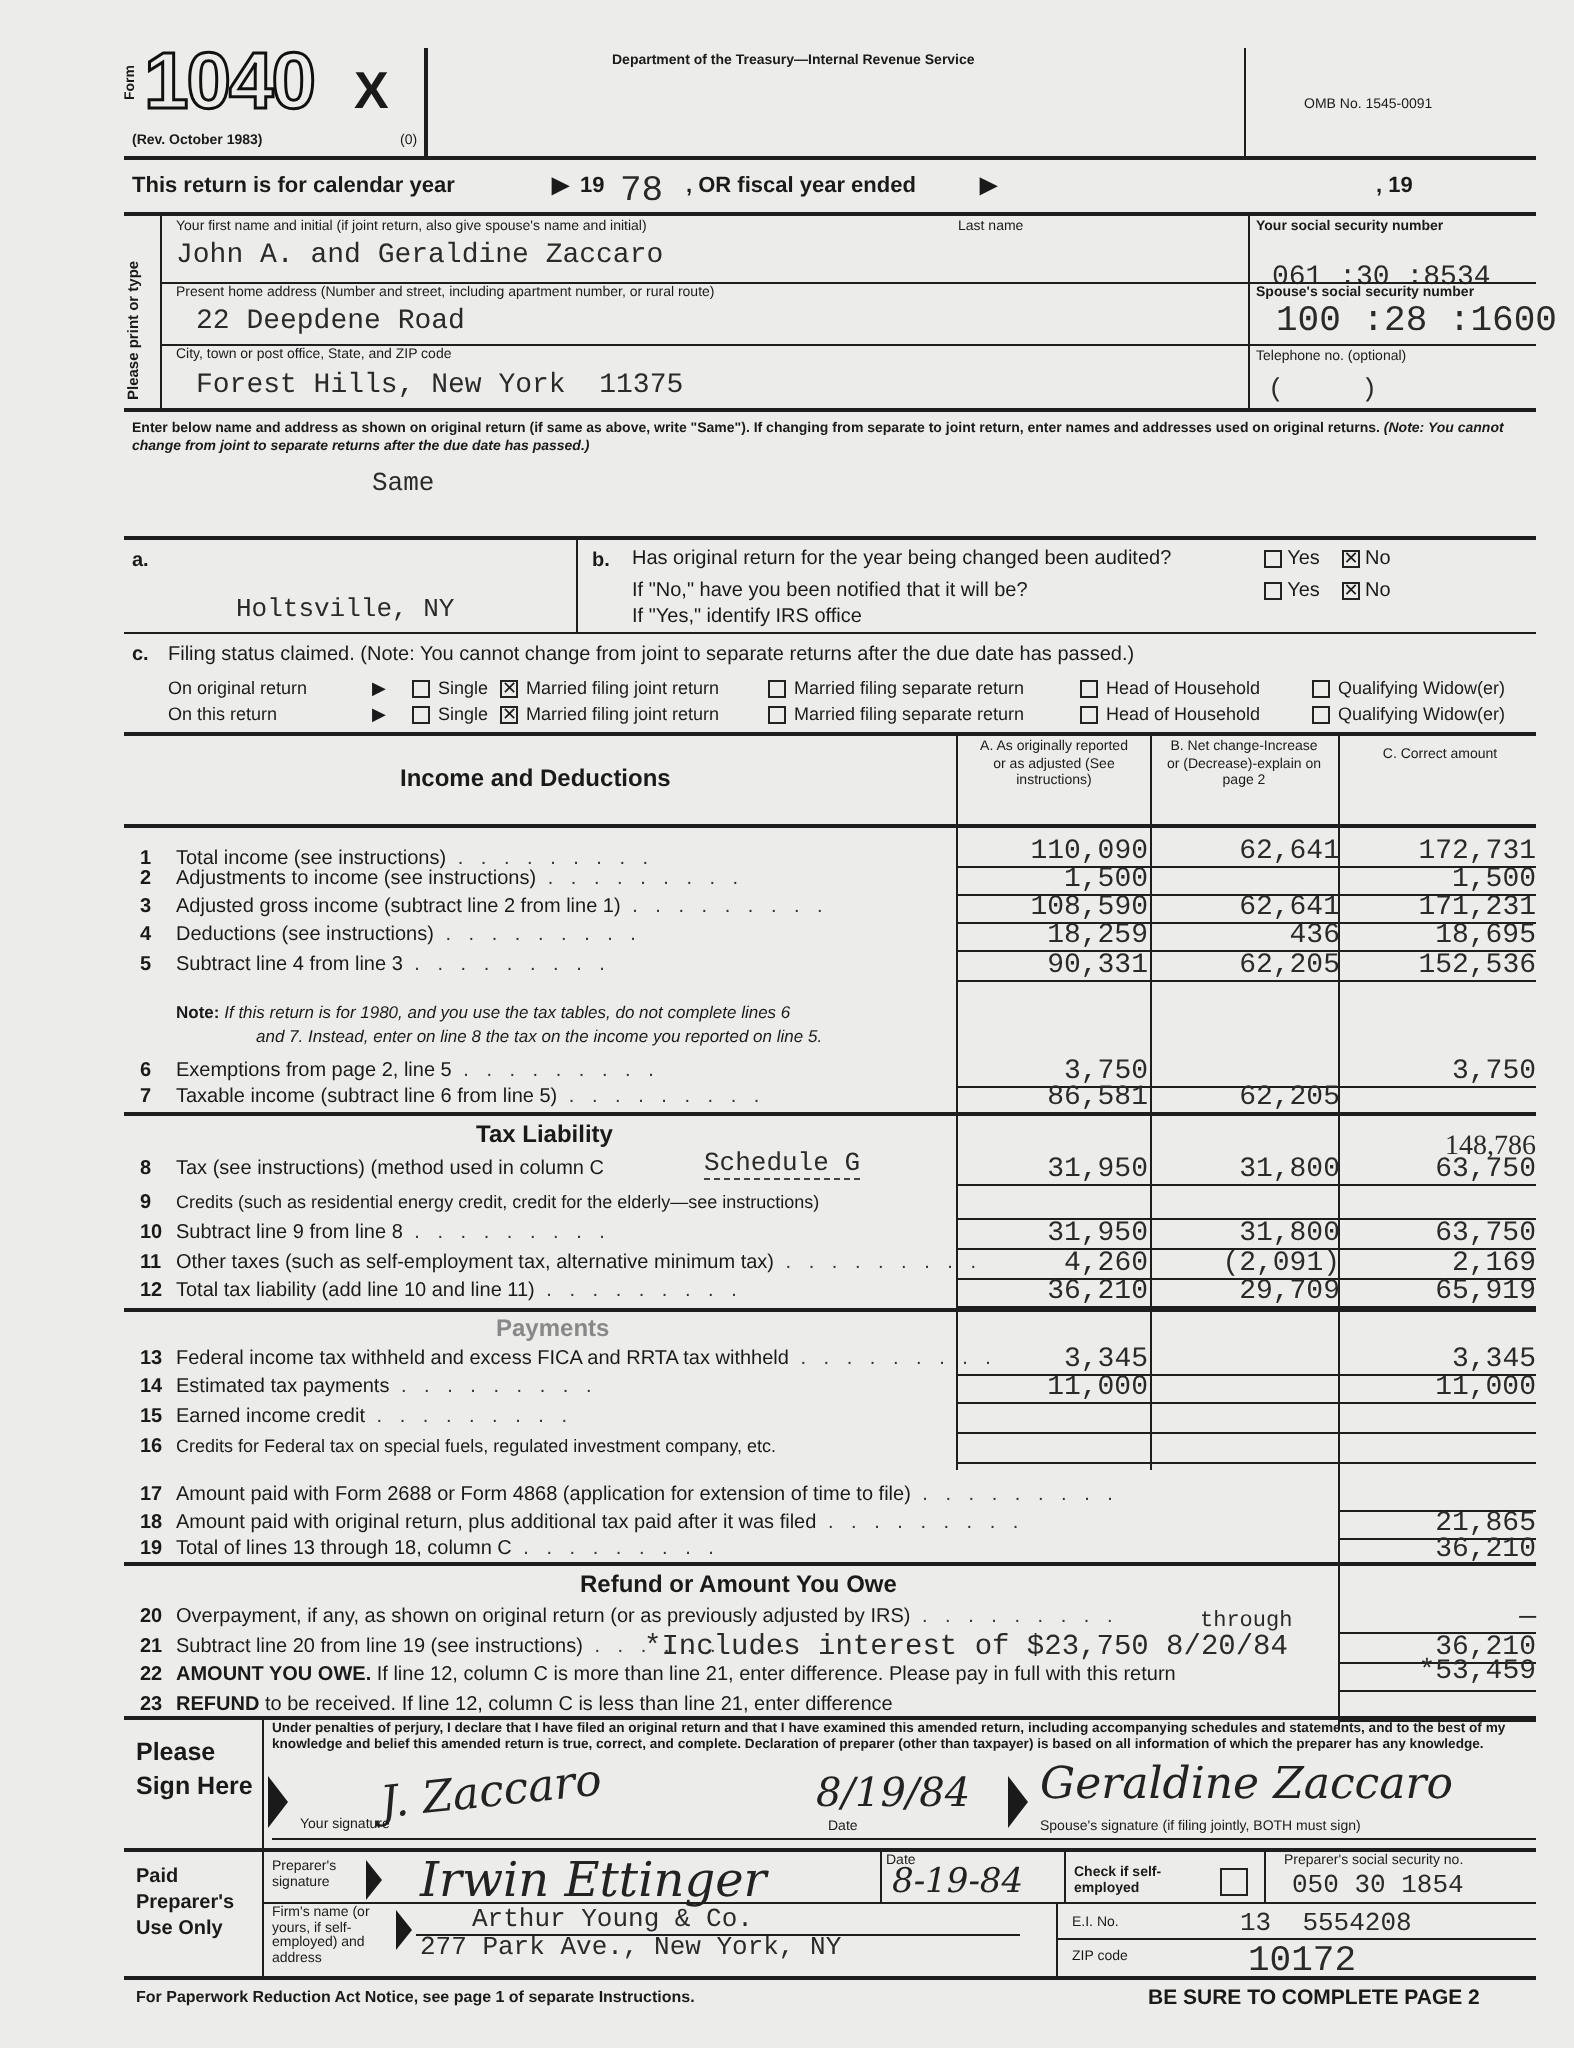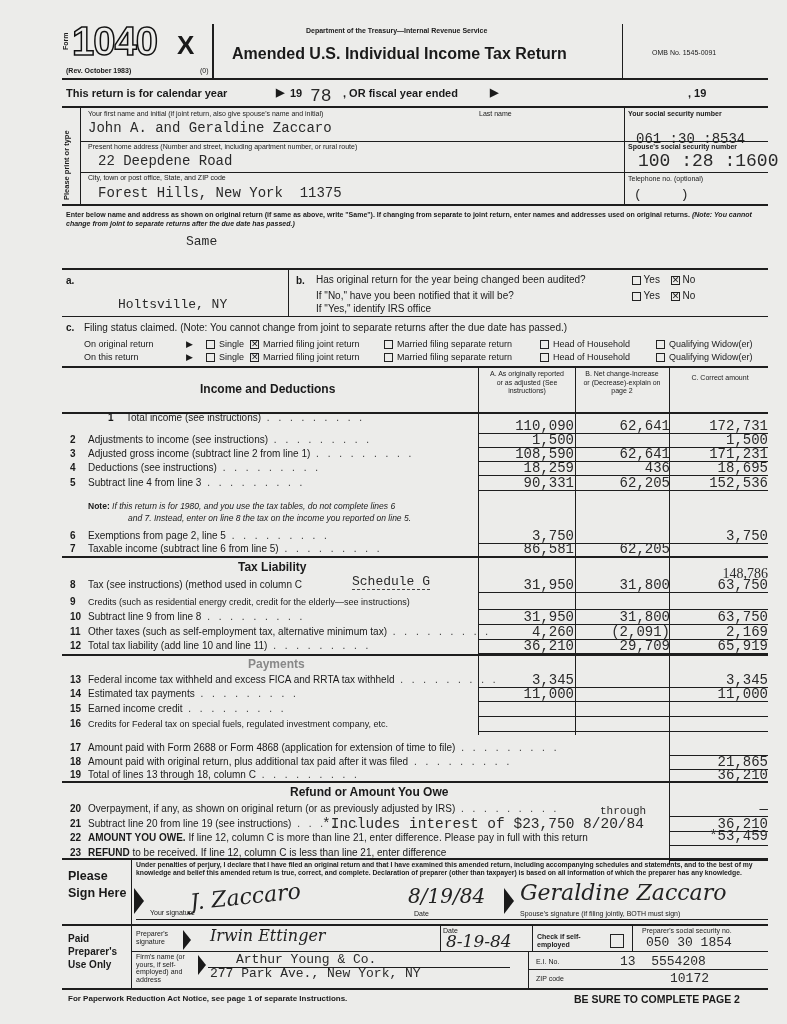--- a/index.html
+++ b/index.html
@@ -30,21 +30,20 @@
 
 <div class="page">
 
   <div class="abs" style="left:62px;top:26px;font-size:7px;transform:rotate(-90deg);transform-origin:left top;top:50px;font-weight:bold;">Form</div>
   <div class="abs" style="left:72px;top:18px;font-size:40px;font-weight:bold;color:#ececea;-webkit-text-stroke:1.5px #111;letter-spacing:-1px;line-height:46px;">1040</div>
   <div class="abs" style="left:177px;top:30px;font-size:26px;font-weight:bold;">X</div>
   <div class="abs tiny" style="left:66px;top:67px;font-weight:bold;">(Rev. October 1983)</div>
   <div class="abs tiny" style="left:200px;top:67px;">(0)</div>
   <div class="vr" style="left:212px;top:24px;width:2px;height:54px;"></div>
   <div class="abs tiny" style="left:306px;top:27px;font-weight:bold;">Department of the Treasury—Internal Revenue Service</div>
-  <div class="abs" style="left:232px;top:45px;font-size:16px;font-weight:bold;">Amended U.S. Individual Income Tax Return</div>
   <div class="vr" style="left:622px;top:24px;width:1px;height:54px;"></div>
   <div class="abs tiny" style="left:652px;top:49px;">OMB No. 1545-0091</div>
   <div class="hr" style="left:62px;top:78px;width:706px;height:2px;"></div>
 
   <div class="abs b" style="left:66px;top:87px;font-size:11px;">This return is for calendar year</div>
   <div class="abs b" style="left:276px;top:86px;font-size:11px;">▶</div>
   <div class="abs b" style="left:290px;top:87px;font-size:11px;">19</div>
   <div class="abs mono" style="left:310px;top:86px;font-size:18px;">78</div>
   <div class="abs b" style="left:343px;top:87px;font-size:11px;">, OR fiscal year ended</div>
   <div class="abs b" style="left:490px;top:86px;font-size:11px;">▶</div>
@@ -138,21 +137,21 @@
   <div class="section-h" style="left:290px;top:785px;">Refund or Amount You Owe</div>
 
   <div class="abs" style="left:88px;top:500px;font-size:8.5px;line-height:12px;">
     <b>Note:</b> <i>If this return is for 1980, and you use the tax tables, do not complete lines 6</i><br>
     <i style="padding-left:40px">and 7. Instead, enter on line 8 the tax on the income you reported on line 5.</i>
   </div>
 
   <div class="abs mono" style="left:352px;top:574px;font-size:13px;border-bottom:1px dashed #444;">Schedule G</div>
 
   <div id="lines-host">
-      <div class="row-label" style="top: 412px; margin-left: 38px;"><span class="num">1</span><span>Total income (see instructions)</span><span class="dots"> . . . . . . . . .</span></div>
+      <div class="row-label" style="top: 424px;"><span class="num">1</span><span>Total income (see instructions)</span><span class="dots"> . . . . . . . . .</span></div>
       <div class="cell colA" style="top: 418px;">110,090</div>
       <div class="hr" style="left: 478px; top: 433px; width: 97px; height: 1px;"></div>
       <div class="cell colB" style="top: 418px;">62,641</div>
       <div class="hr" style="left: 575px; top: 433px; width: 94px; height: 1px;"></div>
       <div class="cell colC" style="top: 418px;">172,731</div>
       <div class="hr" style="left: 669px; top: 433px; width: 99px; height: 1px;"></div>
       <div class="row-label" style="top: 434px;"><span class="num">2</span><span>Adjustments to income (see instructions)</span><span class="dots"> . . . . . . . . .</span></div>
       <div class="cell colA" style="top: 432px;">1,500</div>
       <div class="hr" style="left: 478px; top: 447px; width: 97px; height: 1px;"></div>
       <div class="cell colB" style="top: 432px;"></div>
@@ -301,21 +300,21 @@
   <div class="abs tiny" style="left:414px;top:910px;">Date</div>
   <div class="abs" style="left:504px;top:888px;width:0;height:0;border-top:13px solid transparent;border-bottom:13px solid transparent;border-left:10px solid #1a1a1a;"></div>
   <div class="sig" style="left:520px;top:880px;font-size:22px;">Geraldine Zaccaro</div>
   <div class="abs tiny" style="left:520px;top:910px;">Spouse's signature (if filing jointly, BOTH must sign)</div>
   <div class="hr" style="left:136px;top:919px;width:632px;height:1px;"></div>
   <div class="hr" style="left:62px;top:924px;width:706px;height:2px;"></div>
 
   <div class="abs b" style="left:68px;top:932px;width:62px;font-size:10px;line-height:13px;">Paid Preparer's Use Only</div>
   <div class="abs tiny" style="left:136px;top:930px;width:40px;line-height:8px;">Preparer's signature</div>
   <div class="abs" style="left:183px;top:930px;width:0;height:0;border-top:10px solid transparent;border-bottom:10px solid transparent;border-left:8px solid #1a1a1a;"></div>
-  <div class="sig" style="left:210px;top:926px;font-size:16px;">Irwin Ettinger</div>
+  <div class="sig" style="left:210px;top:926px;font-size:24px;">Irwin Ettinger</div>
   <div class="vr" style="left:440px;top:926px;width:1px;height:25px;"></div>
   <div class="abs tiny" style="left:443px;top:927px;">Date</div>
   <div class="sig" style="left:446px;top:931px;font-size:17px;">8-19-84</div>
   <div class="vr" style="left:532px;top:926px;width:1px;height:25px;"></div>
   <div class="abs tiny b" style="left:537px;top:933px;width:46px;line-height:8px;">Check if self-employed</div>
   <div class="abs" style="left:610px;top:934px;width:14px;height:14px;border:1px solid #222;"></div>
   <div class="vr" style="left:632px;top:926px;width:1px;height:25px;"></div>
   <div class="abs tiny" style="left:642px;top:927px;">Preparer's social security no.</div>
   <div class="abs mono" style="left:646px;top:935px;font-size:13px;white-space:pre;">050 30 1854</div>
   <div class="hr" style="left:131px;top:951px;width:637px;height:1px;"></div>
@@ -323,18 +322,18 @@
   <div class="abs tiny" style="left:136px;top:953px;width:56px;line-height:7.5px;">Firm's name (or yours, if self-employed) and address</div>
   <div class="abs" style="left:198px;top:955px;width:0;height:0;border-top:10px solid transparent;border-bottom:10px solid transparent;border-left:8px solid #1a1a1a;"></div>
   <div class="abs mono" style="left:236px;top:952px;font-size:13px;">Arthur Young &amp; Co.</div>
   <div class="abs mono" style="left:210px;top:966px;font-size:13px;">277 Park Ave., New York, NY</div>
   <div class="hr" style="left:208px;top:967px;width:302px;height:1px;"></div>
   <div class="vr" style="left:528px;top:952px;width:1px;height:36px;"></div>
   <div class="abs tiny" style="left:536px;top:958px;">E.I. No.</div>
   <div class="abs mono" style="left:620px;top:954px;font-size:13px;white-space:pre;">13  5554208</div>
   <div class="hr" style="left:528px;top:969px;width:240px;height:1px;"></div>
   <div class="abs tiny" style="left:536px;top:975px;">ZIP code</div>
-  <div class="abs mono" style="left:624px;top:971px;font-size:13px;margin-left:46px;">10172</div>
+  <div class="abs mono" style="left:624px;top:971px;font-size:18px;">10172</div>
   <div class="hr" style="left:62px;top:988px;width:706px;height:2px;"></div>
 
   <div class="abs b" style="left:68px;top:994px;font-size:8px;">For Paperwork Reduction Act Notice, see page 1 of separate Instructions.</div>
   <div class="abs b" style="left:574px;top:993px;font-size:10.5px;">BE SURE TO COMPLETE PAGE 2</div>
 </div>
 
 </body></html>

